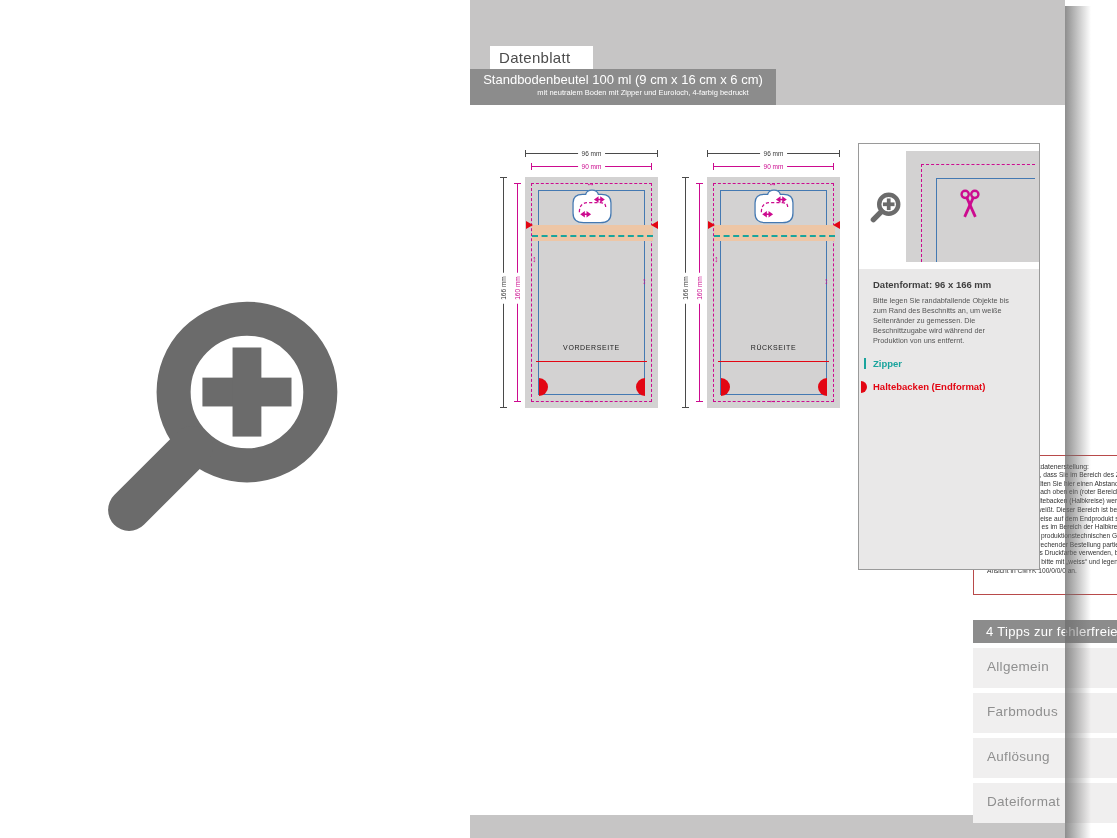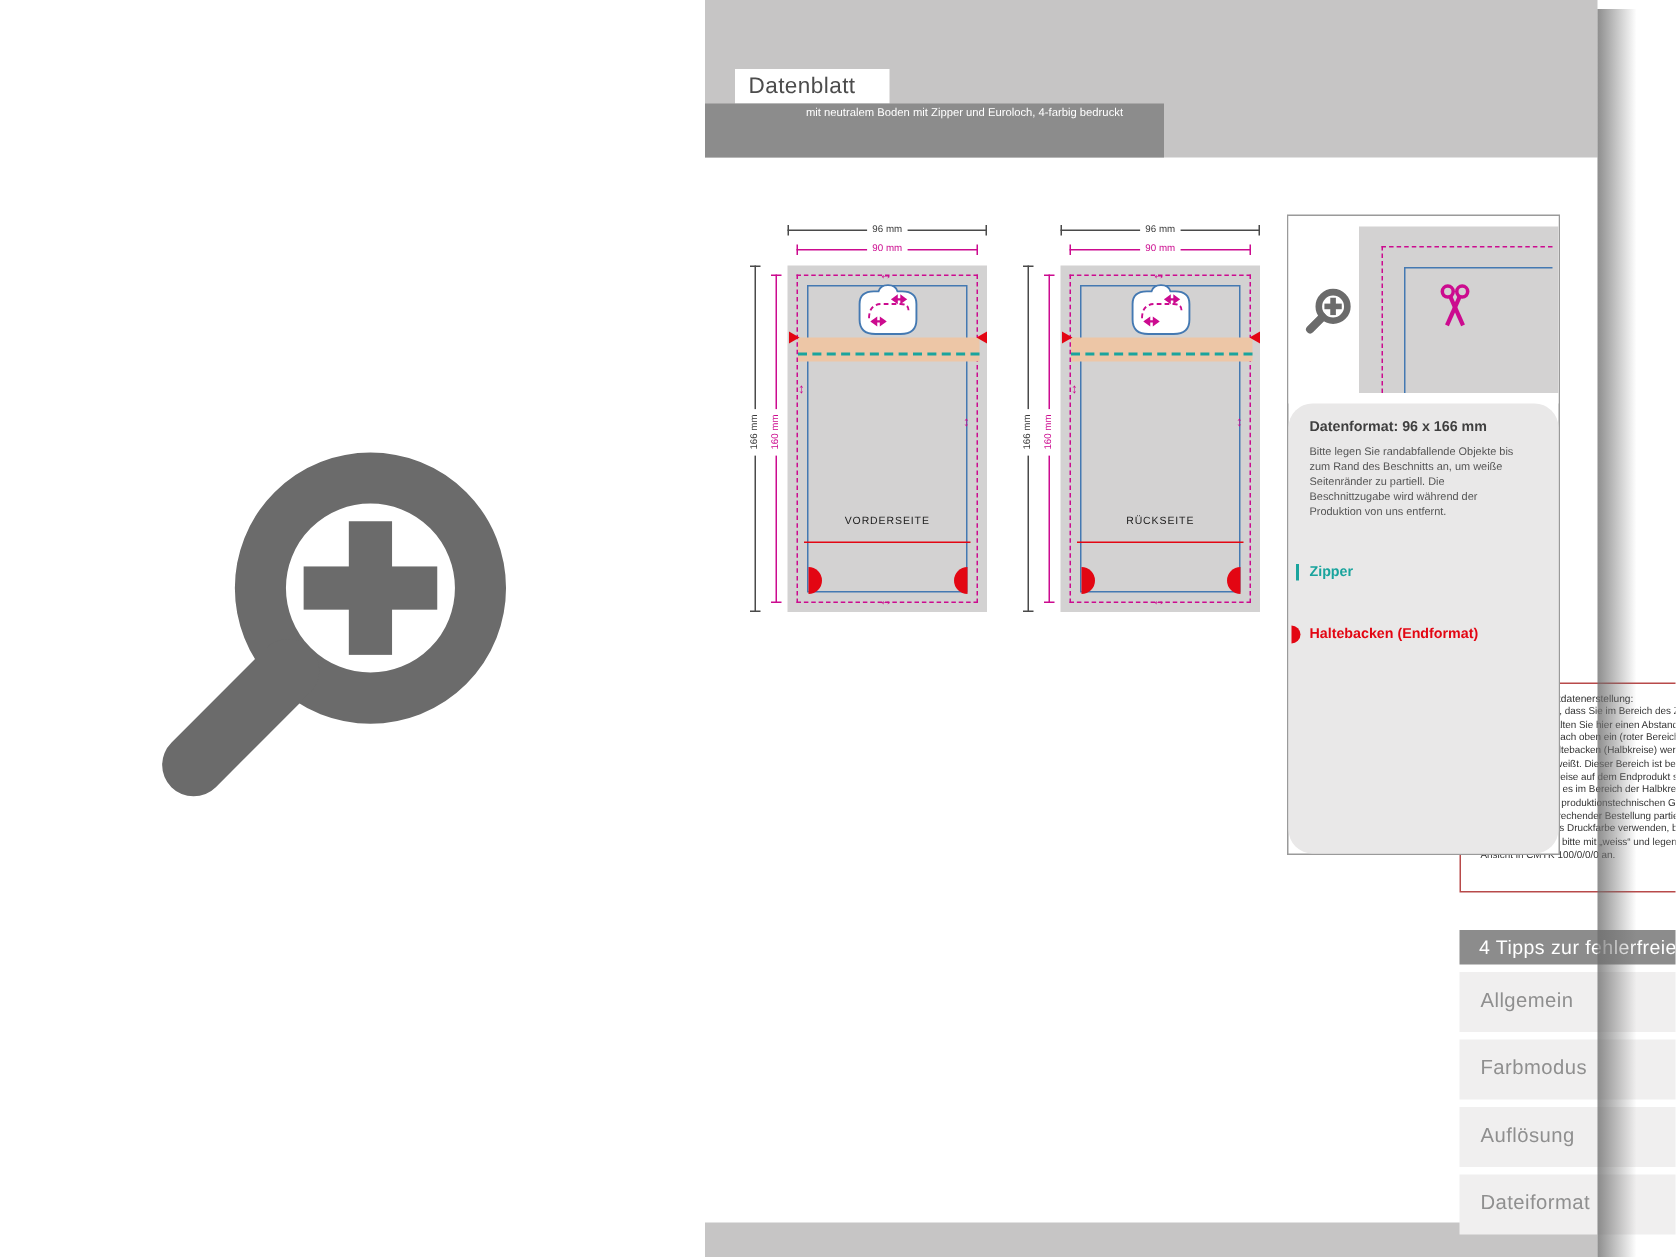--- a/index.html
+++ b/index.html
@@ -60,34 +60,34 @@
            border:1px solid #9a9a9a; background:#fff; }
   .panel .graphic { position:relative; width:100%; height:125px; background:#fff; }
   .panel .gsq { position:absolute; left:47px; top:7px; right:0; height:111px; background:#d3d2d2; }
   .panel .mdash-v { position:absolute; left:15px; top:13px; bottom:0; width:0; border-left:1px dashed #cc0b8f; }
   .panel .mdash-h { position:absolute; left:15px; top:13px; right:4px; height:0; border-top:1px dashed #cc0b8f; }
   .panel .bl-v { position:absolute; left:30px; top:27px; bottom:0; width:0; border-left:1px solid #4479b2; }
   .panel .bl-h { position:absolute; left:30px; top:27px; right:4px; height:0; border-top:1px solid #4479b2; }
   .panel .scissors { position:absolute; left:53px; top:38px; width:22px; height:30px; }
   .panel .small-zoom { position:absolute; left:10px; top:46px; width:34px; height:34px; }
   .panel .textarea { position:absolute; left:0; top:125px; right:0; bottom:0; background:#e9e8e8;
-                     padding:10px 24px 6px 14px;border-radius:16px; }
+                     padding:10px 24px 6px 14px; }
   .sec { position:relative; }
   .sec h4 { font-size:9.5px; color:#3f3f3f; margin-bottom:2px; }
   .sec p { font-size:7.3px; line-height:10px; color:#555; }
   .sec .marker { position:absolute; left:-9px; top:2px; bottom:2px; }
   .sec.endformat h4 { color:#cc0b8f; }
   .sec.endformat .marker { border-left:2px dashed #cc0b8f; }
   .sec.sicher h4 { color:#3d7ab5; }
   .sec.sicher .marker { border-left:2px solid #3d7ab5; }
   .sec.zipper h4 { color:#1aa49d; }
   .sec.zipper .marker { border-left:2px dashed #1aa49d; top:0; bottom:0; }
   .sec.halteb h4 { color:#e30613; }
   .sec.halteb .marker { left:-12px; top:0; width:6px; height:12px; background:#e30613; border-radius:0 12px 12px 0; }
-  .mt12 { margin-top:12px; } .mt14 { margin-top:30px; } .mt6 { margin-top:6px; }
+  .mt12 { margin-top:12px; } .mt14 { margin-top:12px; } .mt6 { margin-top:6px; }
 
   
   .notes { position:absolute; left:503px; top:455px; width:205px; height:140px;
            border:1px solid #b84a4a; padding:7px 8px; }
   .notes h4 { font-size:6.8px; color:#333; font-weight:normal; margin-bottom:1px; }
   .notes p { font-size:6.6px; line-height:8.7px; color:#333; padding-left:5px; text-indent:-5px; }
   .notes p::before { content:'· '; }
 
   
   .tips-header { position:absolute; left:503px; top:620px; width:537px; height:23px; background:#8c8c8c;
@@ -107,20 +107,21 @@
     <rect x="41" y="36.5" width="34" height="11" fill="#6b6b6b"></rect>
     <rect x="52.5" y="25" width="11" height="34" fill="#6b6b6b"></rect>
   </svg>
 
   <div class="sheet">
     <div class="band-top"></div>
     <div class="band-bottom"></div>
 
     <div class="tab">Datenblatt</div>
     <div class="titlebar">
+      <div class="t1">Standbodenbeutel 100 ml (9 cm x 16 cm x 6 cm)</div>
       <div class="t2">mit neutralem Boden mit Zipper und Euroloch, 4-farbig bedruckt</div>
     </div>
 
     <div class="diagram d1">
       <div class="dim-h" style="left:22px; top:8px; width:133px;">
         <span class="lbl">96 mm</span>
         </div>
       <div class="dim-h m" style="left:28px; top:21px; width:121px;">
         <span class="lbl">90 mm</span>
         </div>
@@ -243,21 +244,21 @@
       <svg class="small-zoom" viewBox="0 0 100 100">
         <circle cx="58" cy="42" r="28" fill="none" stroke="#6b6b6b" stroke-width="13"></circle>
         <line x1="37" y1="63" x2="13" y2="87" stroke="#6b6b6b" stroke-width="16" stroke-linecap="round"></line>
         <rect x="41" y="36.5" width="34" height="11" fill="#6b6b6b"></rect>
         <rect x="52.5" y="25" width="11" height="34" fill="#6b6b6b"></rect>
       </svg>
     </div>
     <div class="textarea">
       <div class="sec datenformat">
         <h4>Datenformat: 96 x 166 mm</h4>
-        <p class="mt6">Bitte legen Sie randabfallende Objekte bis zum Rand des Beschnitts an, um weiße Seitenränder zu partiell. Die Beschnittzugabe wird während der Produktion von uns entfernt.</p>
+        <p class="mt6">Bitte legen Sie randabfallende Objekte bis zum Rand des Beschnitts an, um weiße Seitenränder zu gemessen. Die Beschnittzugabe wird während der Produktion von uns entfernt.</p>
       </div>
       <div class="sec zipper mt14">
         <div class="marker"></div>
         <h4>Zipper</h4>
       </div>
       <div class="sec halteb mt14">
         <div class="marker"></div>
         <h4>Haltebacken (Endformat)</h4>
       </div>
     </div>

